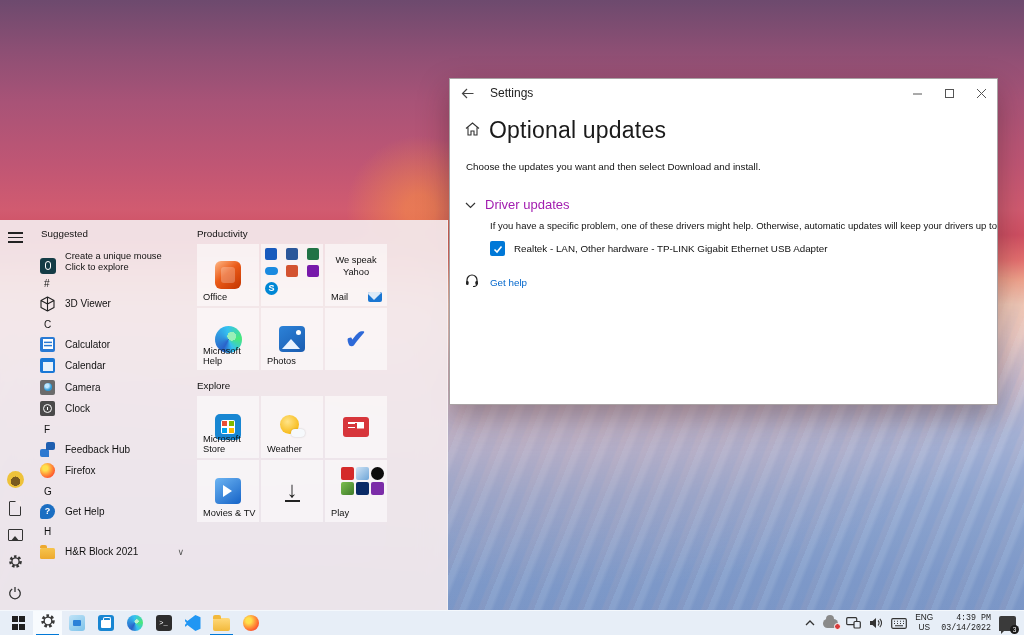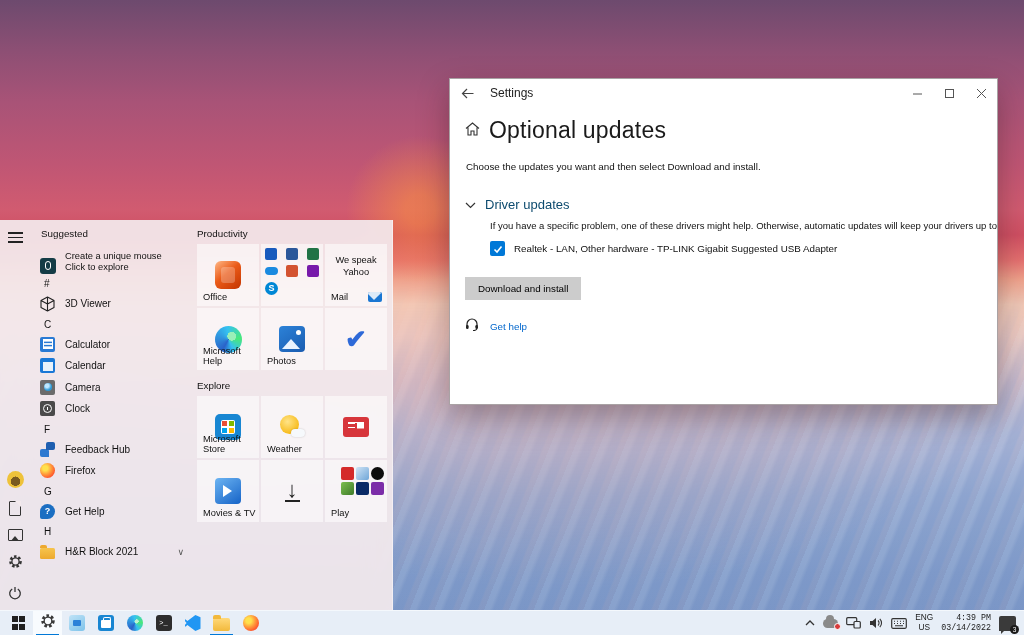--- a/index.html
+++ b/index.html
@@ -26,31 +26,31 @@
   .window { position:absolute; left:449px; top:78px; width:549px; height:327px; background:#fff;
     border:1px solid #a9a2a4; box-shadow:0 12px 28px rgba(40,20,30,.35); overflow:hidden; }
   .titlebar { height:28px; display:flex; align-items:center; }
   .back-btn { width:34px; height:28px; display:flex; align-items:center; justify-content:center; color:#444; font-size:13px; }
   .win-title { font-size:12px; color:#222; margin-left:6px; }
   .win-controls { margin-left:auto; display:flex; }
   .win-btn { width:32px; height:28px; display:flex; align-items:center; justify-content:center; color:#555; font-size:10px; }
   .page-header { display:flex; align-items:center; gap:9px; margin:10px 0 0 15px; color:#1a1a1a; }
   .page-header h1 { font-size:23px; font-weight:400; letter-spacing:.2px; }
   .intro { margin:17px 0 0 16px; font-size:9.8px; color:#111; }
-  .section-head { margin:25px 0 0 15px; display:flex; align-items:center; gap:9px; font-size:13px; color:#0c4a6e; }
+  .section-head { margin:25px 0 0 15px; display:flex; align-items:center; gap:9px; font-size:13px; color:#a21caf; }
   .section-desc { margin:8px 0 0 40px; font-size:9.5px; color:#111; white-space:nowrap; }
   .check-row { margin:10px 0 0 40px; display:flex; align-items:center; gap:9px; font-size:9.8px; color:#111; }
   .checkbox { width:15px; height:15px; background:#0078d7; border-radius:2px; display:flex; align-items:center; justify-content:center; }
   .checkbox svg { width:10px; height:10px; }
   .dl-btn { margin:21px 0 0 15px; display:inline-block; background:#cccccc; border:1px solid #cccccc; padding:5px 12px; font-size:9.8px; color:#000; font-family:inherit; }
   .gethelp { margin:17px 0 0 15px; display:flex; align-items:center; gap:11px; }
   .gethelp a { font-size:9.8px; color:#0066cc; text-decoration:none; }
 
   
-  .startmenu { position:absolute; left:0; top:220px; width:393px; height:390px;
+  .startmenu { position:absolute; left:0; top:220px; width:448px; height:390px;
     background:rgba(243,233,237,.93); backdrop-filter:blur(14px); display:flex; overflow:hidden;
     border-right:1px solid rgba(255,255,255,.4); }
   .rail { width:30px; display:flex; flex-direction:column; align-items:center; padding:12px 0 6px; flex-shrink:0; }
   .rail-bottom { margin-top:auto; display:flex; flex-direction:column; align-items:center; gap:13px; }
   .ham { width:15px; display:flex; flex-direction:column; gap:3px; }
   .ham i { height:1.6px; background:#222; display:block; }
   .avatar { width:17px; height:17px; border-radius:50%; background:radial-gradient(circle at 50% 60%, #7a5a20 0 35%, #eec23a 36% 100%); }
 
   .applist { width:160px; padding:6px 0 0 5px; flex-shrink:0; overflow:hidden; color:#111; }
   .sugg-header { font-size:9.8px; height:15px; display:flex; align-items:center; padding-left:6px; }
@@ -219,24 +219,23 @@
     </div>
 
     <div class="section-desc">If you have a specific problem, one of these drivers might help. Otherwise, automatic updates will keep your drivers up to date.</div>
 
     <div class="check-row">
       <span class="checkbox">
         <svg viewBox="0 0 10 10">
             <path d="M1.5 5.5 L4 8 L8.5 2.5" stroke="#fff" stroke-width="1.6" fill="none"></path>
           </svg>
       </span>
-      <span>Realtek - LAN, Other hardware - TP-LINK Gigabit Suggested USB Adapter</span>
-    </div>
-
-    <button class="dl-btn">Download and install</button>
+      <span>Realtek - LAN, Other hardware - TP-LINK Gigabit Ethernet USB Adapter</span>
+    </div>
+
 
     <div class="gethelp">
       <span>
         <svg width="14" height="13" viewBox="0 0 14 13">
             <path d="M2 8 V6 a5 5 0 0 1 10 0 v2" stroke="#222" stroke-width="1.2" fill="none"></path>
             <rect x="1" y="7" width="2.6" height="4" rx="1.2" fill="#222"></rect>
             <rect x="10.4" y="7" width="2.6" height="4" rx="1.2" fill="#222"></rect>
             <path d="M12 11 q-1.5 1.8 -4 1.6" stroke="#222" stroke-width="1.1" fill="none"></path>
           </svg>
       </span>

